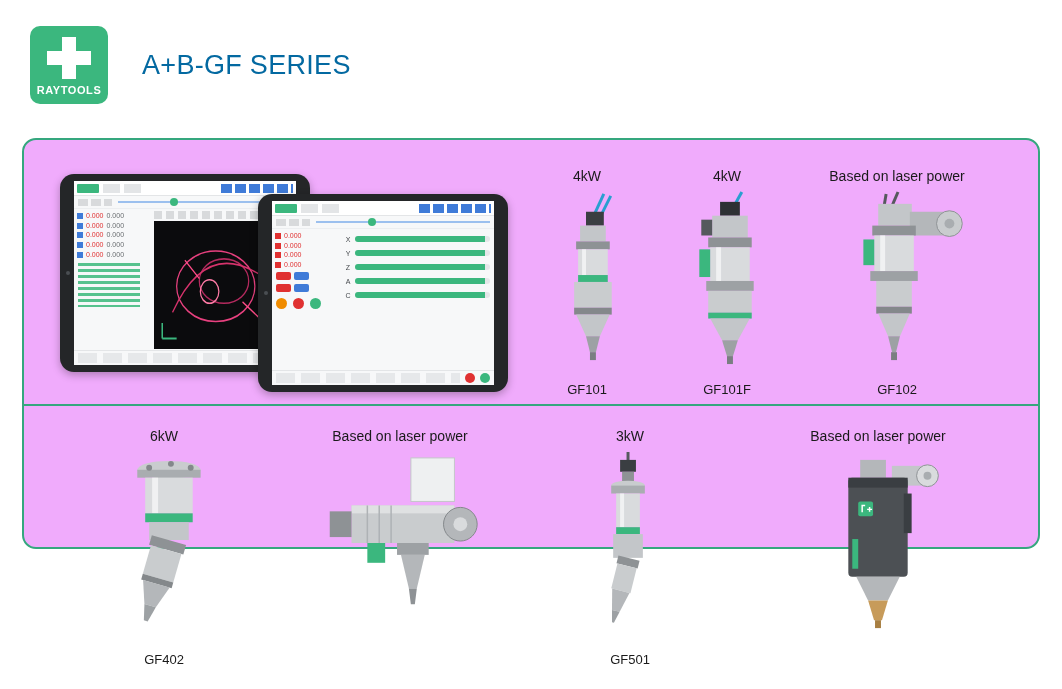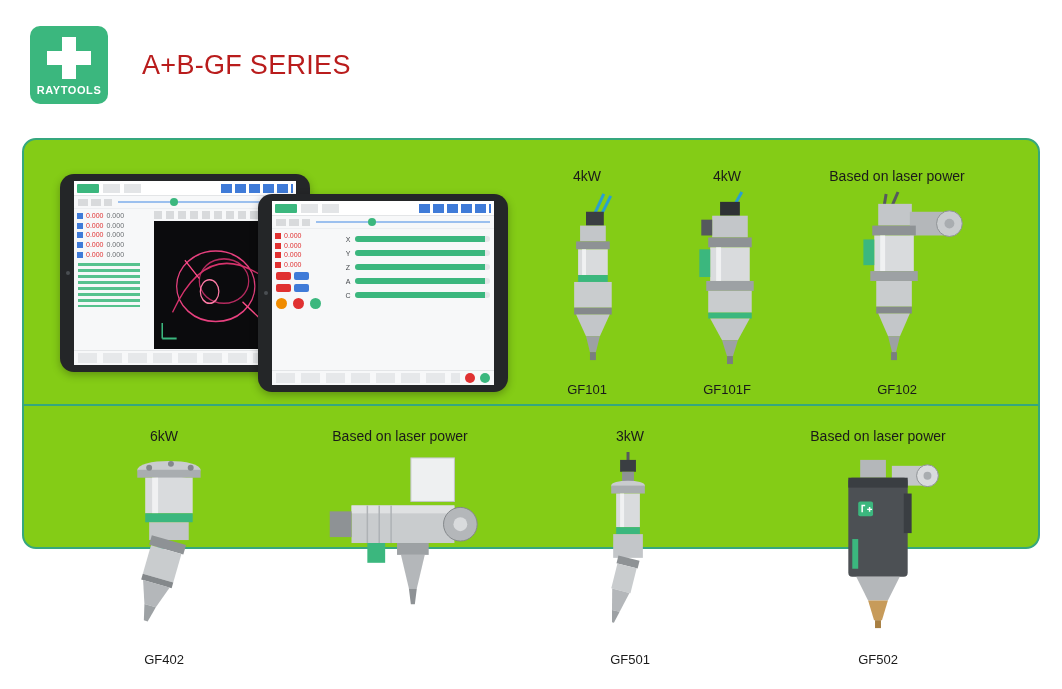--- a/index.html
+++ b/index.html
@@ -5,25 +5,25 @@
   * { margin:0; padding:0; box-sizing:border-box; }
   html,body { width:1062px; height:689px; background:#fff;
     font-family:"Liberation Sans", sans-serif; position:relative; overflow:hidden; }
 
   
   .header { position:absolute; left:30px; top:26px; display:flex; align-items:center; gap:34px; }
   .logo { width:78px; height:78px; background:#3bb77e; border-radius:10px; position:relative; flex:0 0 auto; }
   .logo svg { position:absolute; left:0; top:0; }
   .logo-text { position:absolute; bottom:8px; width:100%; text-align:center; color:#fff;
     font-size:11px; font-weight:bold; letter-spacing:.6px; }
-  .title { font-size:27px; color:#b91c1c; font-weight:500; letter-spacing:.3px; }
+  .title { font-size:27px; color:#0369a1; font-weight:500; letter-spacing:.3px; }
 
   
   .panel { position:absolute; left:22px; top:138px; width:1018px; height:411px;
-    border:2px solid #35a77e; border-radius:14px; background:#84cc16; }
+    border:2px solid #35a77e; border-radius:14px; background:#f0abfc; }
   .divider { position:absolute; left:0; right:0; top:264px; border-top:2px solid #35a77e; }
 
   
   .product { position:absolute; text-align:center; }
   .product .power { font-size:14px; color:#1a1a1a; margin-bottom:6px; min-height:16px; }
   .product .model { font-size:13px; color:#1a1a1a; margin-top:14px; }
   .product svg { display:block; margin:0 auto; }
 
   
   .tablets { position:absolute; left:36px; top:34px; width:452px; height:220px; }
@@ -396,16 +396,15 @@
       <rect x="40" y="28" width="60" height="100" rx="4" fill="#4c5054"></rect>
       <rect x="40" y="28" width="60" height="10" fill="#3a3e42"></rect>
       <rect x="96" y="44" width="8" height="40" fill="#3a3e42"></rect>
       <rect x="50" y="52" width="15" height="15" rx="2" fill="#3bb77e"></rect>
       <path d="M54 63 v-7 h3 M59 60 h5 M61.5 57.5 v5" stroke="#ffffff" stroke-width="1.5" fill="none"></path>
       <rect x="44" y="90" width="6" height="30" fill="#3bb77e"></rect>
       <polygon points="48,128 92,128 80,152 60,152" fill="#b4b7ba"></polygon>
       <polygon points="60,152 80,152 74,172 66,172" fill="#c79b5a"></polygon>
       <rect x="67" y="172" width="6" height="8" fill="#a87f42"></rect>
     </svg>
-    <div class="model">GF502</div>
   </div>
 
 </div>
 
 </body></html>

